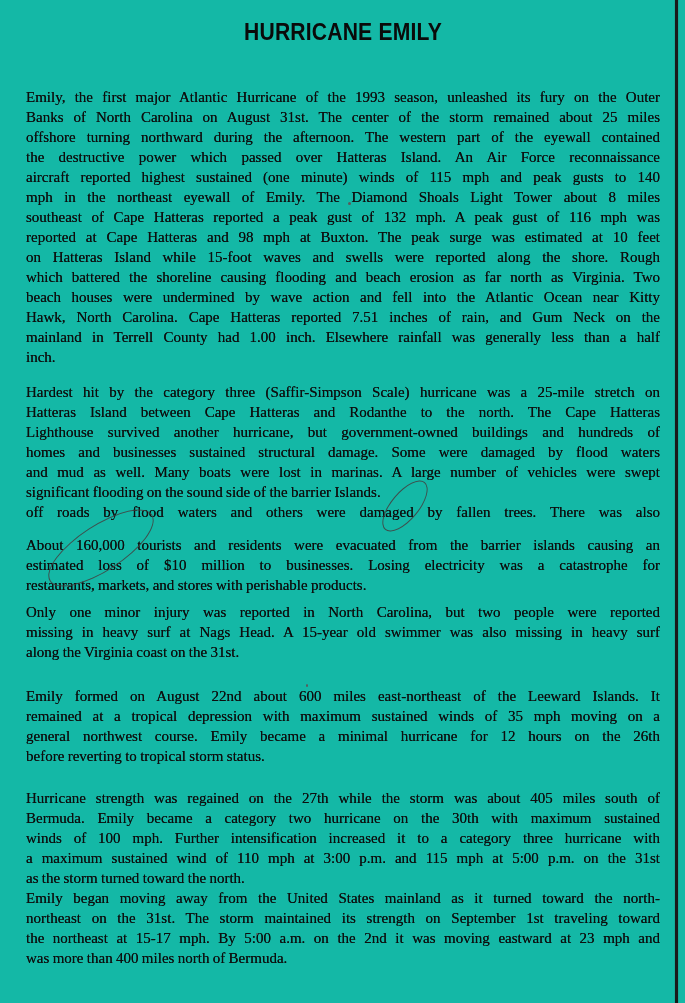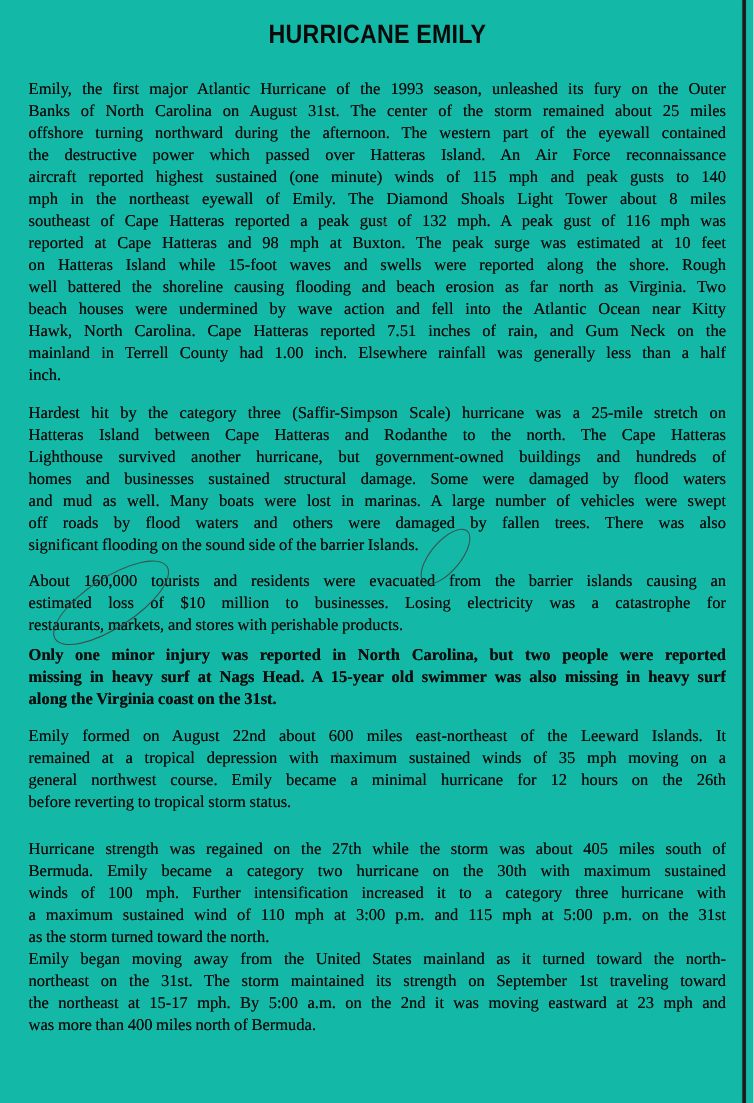--- a/index.html
+++ b/index.html
@@ -27,33 +27,33 @@
     font-weight: 700;
     font-size: 24px;
     letter-spacing: 0.2px;
     transform: scaleX(0.88);
     transform-origin: center;
     color: #0a0a0a;
     white-space: nowrap;
   }
   .body-text {
     position: absolute;
-    top: 71px;
+    top: 87px;
     left: 26px;
     width: 634px;
     font-size: 15px;
     line-height: 20px;
     word-spacing: -0.4px;
     text-shadow: 0 0 0.6px rgba(10,10,10,0.85);
   }
   .para { margin: 0; }
   .para.p1 { margin-bottom: 15px; }
   .para.p2 { margin-bottom: 13px; }
   .para.p3 { margin-bottom: 7px; }
-  .para.p4 { margin-bottom: 14px; font-weight: bold; }
+  .para.p4 { margin-bottom: 24px; }
   .para.p5 { margin-bottom: 22px; }
   .para.p6 { }
   .para.p7 { margin-bottom: 0; }
   .line {
     height: 20px;
     overflow: hidden;
     text-align: justify;
     text-align-last: justify;
   }
   .line.line-last {
@@ -115,34 +115,34 @@
       <div class="para p1">
         <div class="line">Emily, the first major Atlantic Hurricane of the 1993 season, unleashed its fury on the Outer</div>
         <div class="line">Banks of North Carolina on August 31st.  The center of the storm remained about 25 miles</div>
         <div class="line">offshore turning northward during the afternoon.  The western part of the eyewall contained</div>
         <div class="line">the destructive power which passed over Hatteras Island.  An Air Force reconnaissance</div>
         <div class="line">aircraft reported highest sustained (one minute) winds of 115 mph and peak gusts to 140</div>
         <div class="line">mph in the northeast eyewall of Emily.  The Diamond Shoals Light Tower about 8 miles</div>
         <div class="line">southeast of Cape Hatteras reported a peak gust of 132 mph.  A peak gust of 116 mph was</div>
         <div class="line">reported at Cape Hatteras and 98 mph at Buxton.  The peak surge was estimated at 10 feet</div>
         <div class="line">on Hatteras Island while 15-foot waves and swells were reported along the shore.  Rough</div>
-        <div class="line">well battered the shoreline causing flooding and beach erosion as far north as Virginia.  Two</div>
+        <div class="line">which battered the shoreline causing flooding and beach erosion as far north as Virginia.  Two</div>
         <div class="line">beach houses were undermined by wave action and fell into the Atlantic Ocean near Kitty</div>
         <div class="line">Hawk, North Carolina.  Cape Hatteras reported 7.51 inches of rain, and Gum Neck on the</div>
         <div class="line">mainland in Terrell County had 1.00 inch.  Elsewhere rainfall was generally less than a half</div>
         <div class="line line-last">inch.</div>
       </div>
       <div class="para p2">
         <div class="line">Hardest hit by the category three (Saffir-Simpson Scale) hurricane was a 25-mile stretch on</div>
         <div class="line">Hatteras Island between Cape Hatteras and Rodanthe to the north.  The Cape Hatteras</div>
         <div class="line">Lighthouse survived another hurricane, but government-owned buildings and hundreds of</div>
         <div class="line">homes and businesses sustained structural damage.  Some were damaged by flood waters</div>
         <div class="line">and mud as well.  Many boats were lost in marinas.  A large number of vehicles were swept</div>
+        <div class="line line-last">significant flooding on the sound side of the barrier Islands.</div>
         <div class="line">off roads by flood waters and others were damaged by fallen trees.  There was also</div>
-        <div class="line line-last">significant flooding on the sound side of the barrier Islands.</div>
       </div>
       <div class="para p3">
         <div class="line">About 160,000 tourists and residents were evacuated from the barrier islands causing an</div>
         <div class="line">estimated loss of $10 million to businesses.  Losing electricity was a catastrophe for</div>
         <div class="line line-last">restaurants, markets, and stores with perishable products.</div>
       </div>
       <div class="para p4">
         <div class="line">Only one minor injury was reported in North Carolina, but two people were reported</div>
         <div class="line">missing in heavy surf at Nags Head.  A 15-year old swimmer was also missing in heavy surf</div>
         <div class="line line-last">along the Virginia coast on the 31st.</div>

